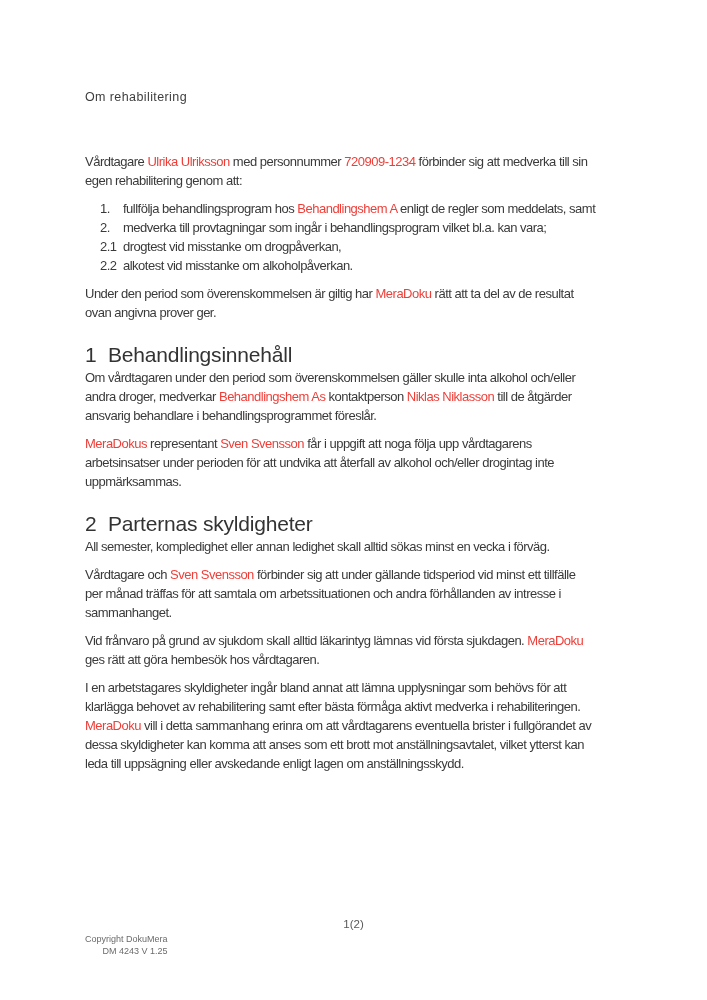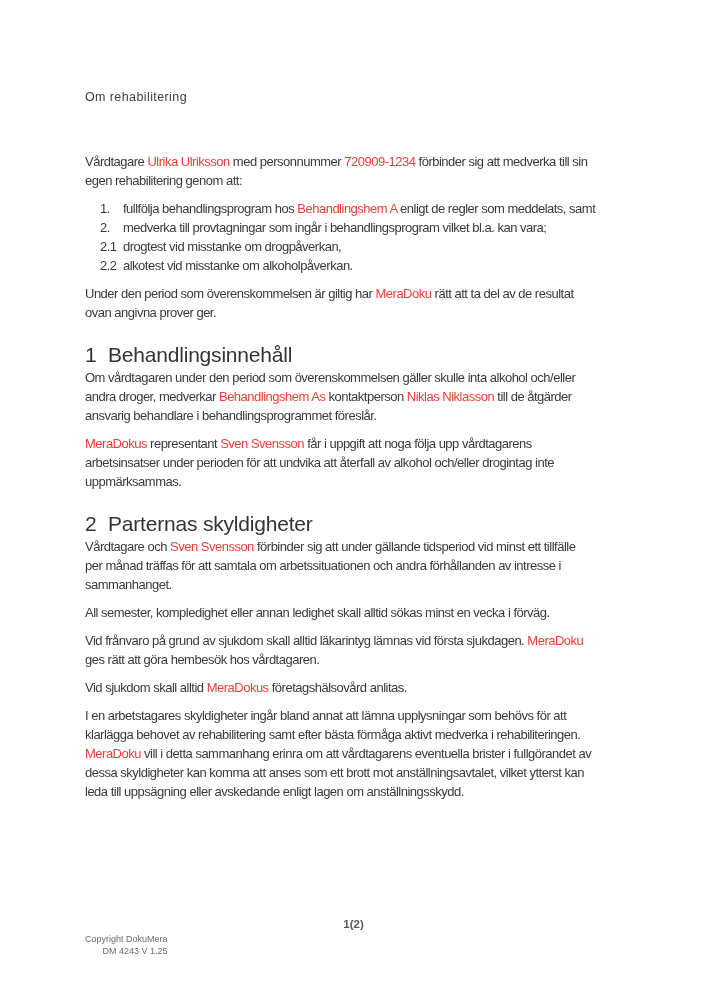--- a/index.html
+++ b/index.html
@@ -70,21 +70,20 @@
   .red { color: var(--accent-red, #ee3e38); margin-top: 21px; }
   .page-number {
     position: absolute;
     top: 917px;
     left: 0;
     right: 0;
     text-align: center;
     font-size: 11.5px;
     line-height: 14px;
     color: #595959;
-    font-weight: bold;
   }
   .footer-copy {
     position: absolute;
     top: 934px;
     left: 85px;
     font-size: 9px;
     line-height: 11.5px;
     letter-spacing: 0;
     color: #6b6b6b;
     text-align: right;
@@ -120,27 +119,26 @@
         <p><span>Under den period som överenskommelsen är giltig har </span><span class="red">MeraDoku</span><span> rätt att ta del av de resultat
 ovan angivna prover ger.</span></p>
         <h2 class="section"><span class="hnum">1</span><span>Behandlingsinnehåll</span></h2>
         <p><span>Om vårdtagaren under den period som överenskommelsen gäller skulle inta alkohol och/eller
 andra droger, medverkar </span><span class="red">Behandlingshem As</span><span> kontaktperson </span><span class="red">Niklas Niklasson</span><span> till de åtgärder
 ansvarig behandlare i behandlingsprogrammet föreslår.</span></p>
         <p><span class="red">MeraDokus</span><span> representant </span><span class="red">Sven Svensson</span><span> får i uppgift att noga följa upp vårdtagarens
 arbetsinsatser under perioden för att undvika att återfall av alkohol och/eller drogintag inte
 uppmärksammas.</span></p>
         <h2 class="section"><span class="hnum">2</span><span>Parternas skyldigheter</span></h2>
+        <p><span>All semester, kompledighet eller annan ledighet skall alltid sökas minst en vecka i förväg.</span></p>
         <p><span>Vårdtagare och </span><span class="red">Sven Svensson</span><span> förbinder sig att under gällande tidsperiod vid minst ett tillfälle
 per månad träffas för att samtala om arbetssituationen och andra förhållanden av intresse i
 sammanhanget.</span></p>
-        <p><span>All semester, kompledighet eller annan ledighet skall alltid sökas minst en vecka i förväg.</span></p>
         <p><span>Vid frånvaro på grund av sjukdom skall alltid läkarintyg lämnas vid första sjukdagen. </span><span class="red">MeraDoku</span><span>
 ges rätt att göra hembesök hos vårdtagaren.</span></p>
-        <p><span>Vid sjukdom skall alltid </span><span class="red">MeraDokus</span><span> företagshälsovård anlitas.</span></p>
         <p><span>I en arbetstagares skyldigheter ingår bland annat att lämna upplysningar som behövs för att
 klarlägga behovet av rehabilitering samt efter bästa förmåga aktivt medverka i rehabiliteringen.
 </span><span class="red">MeraDoku</span><span> vill i detta sammanhang erinra om att vårdtagarens eventuella brister i fullgörandet av
 dessa skyldigheter kan komma att anses som ett brott mot anställningsavtalet, vilket ytterst kan
 leda till uppsägning eller avskedande enligt lagen om anställningsskydd.</span></p>
       </div>
   </div>
 
   <div class="page-number">1(2)</div>
 

